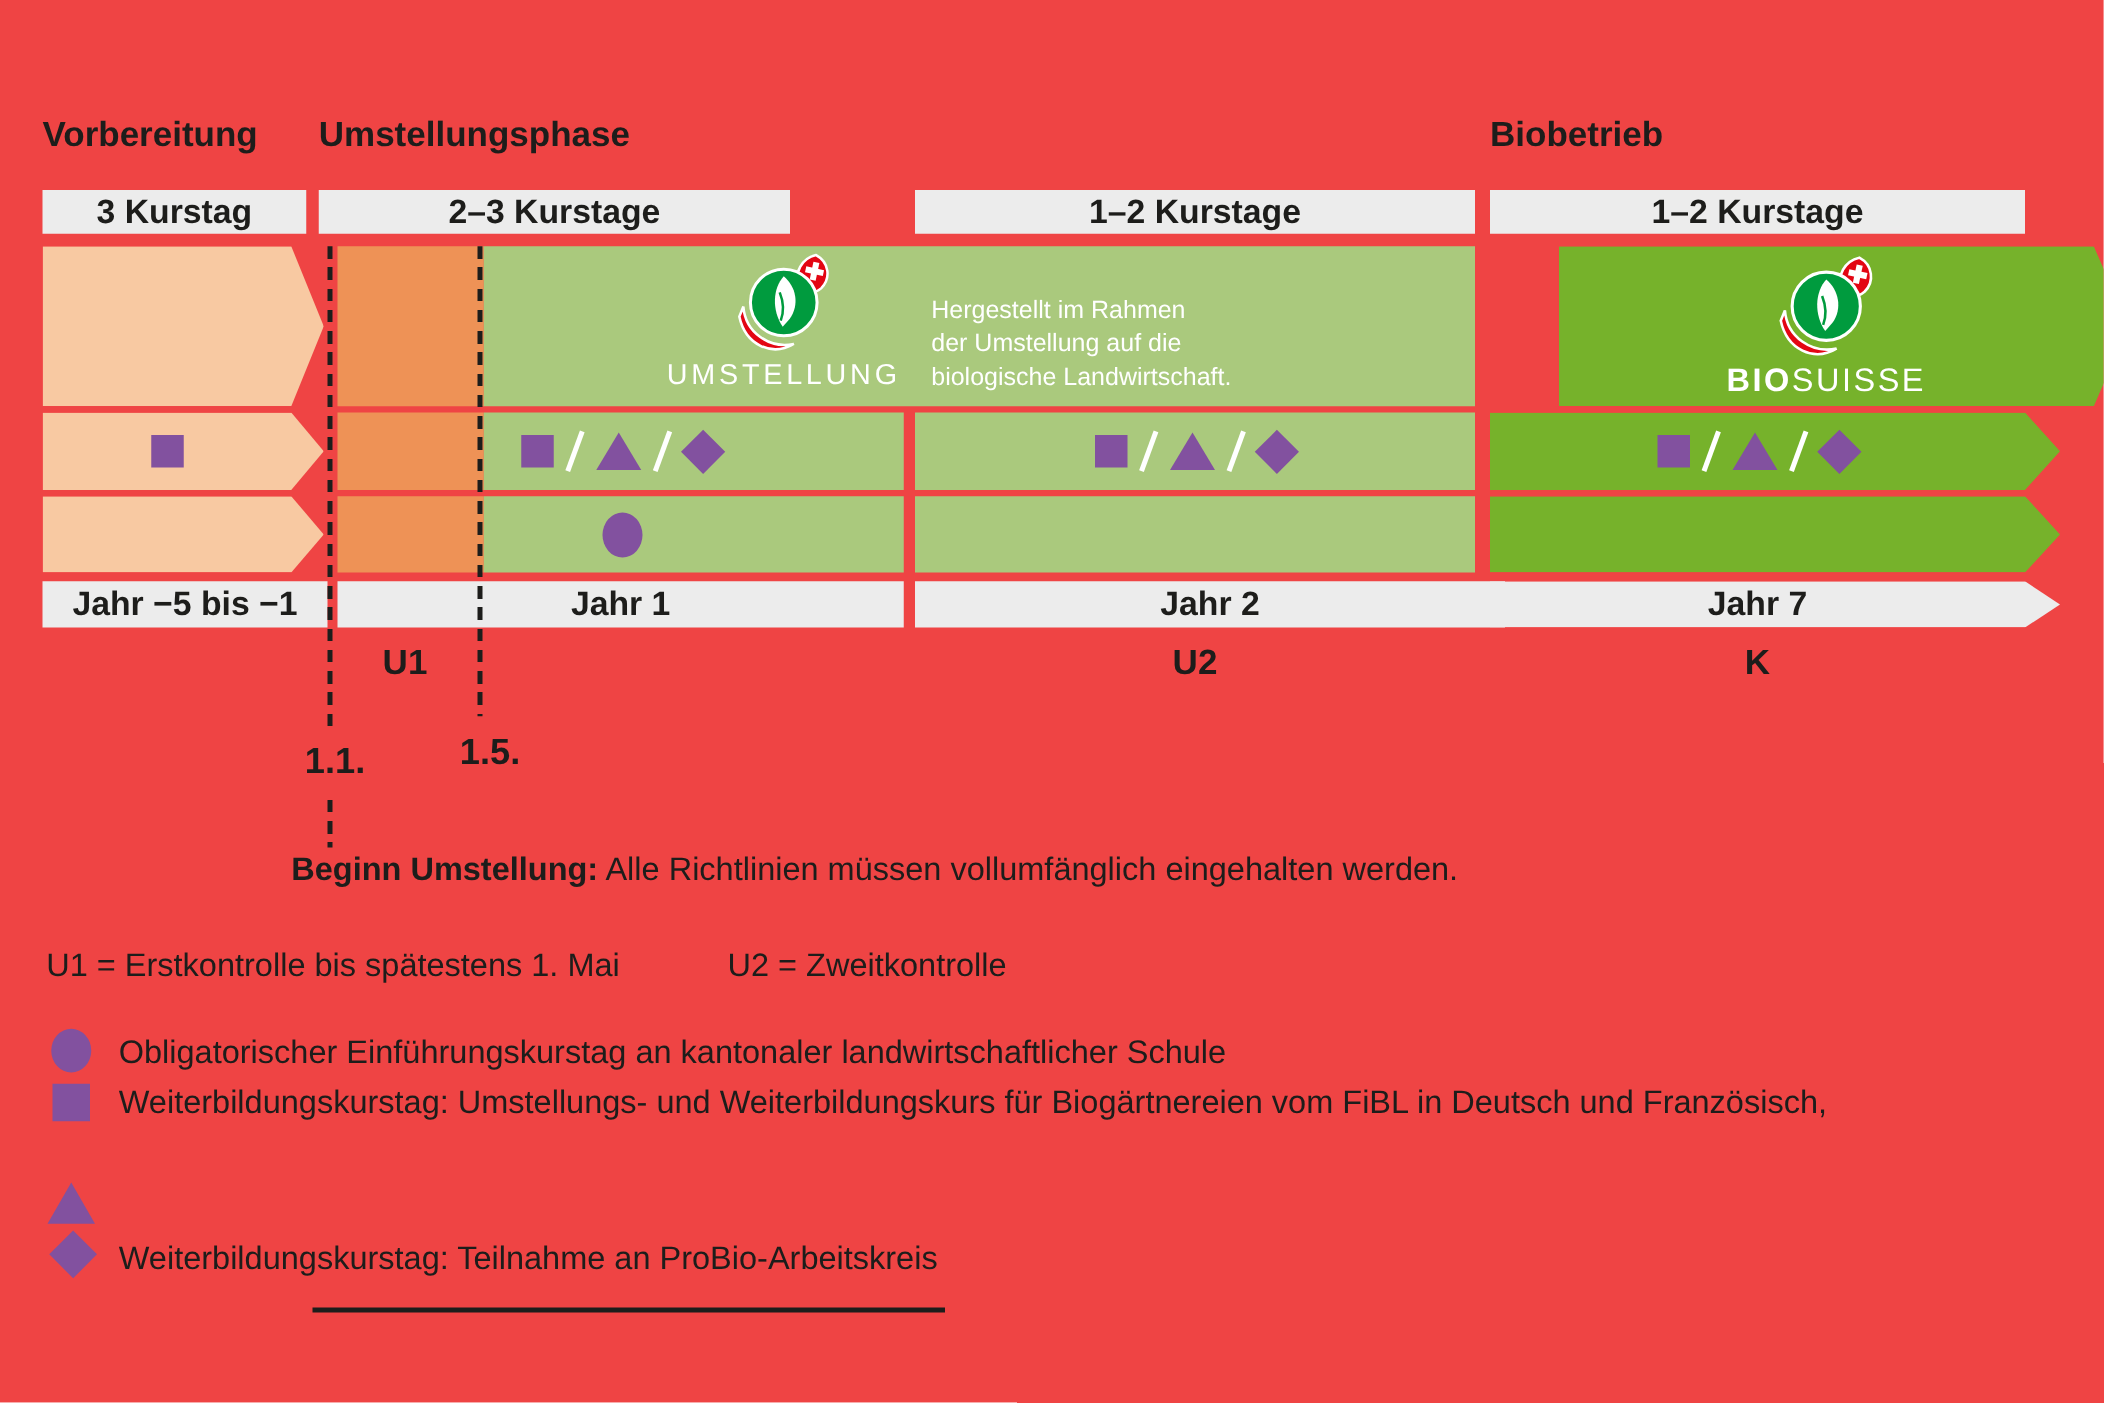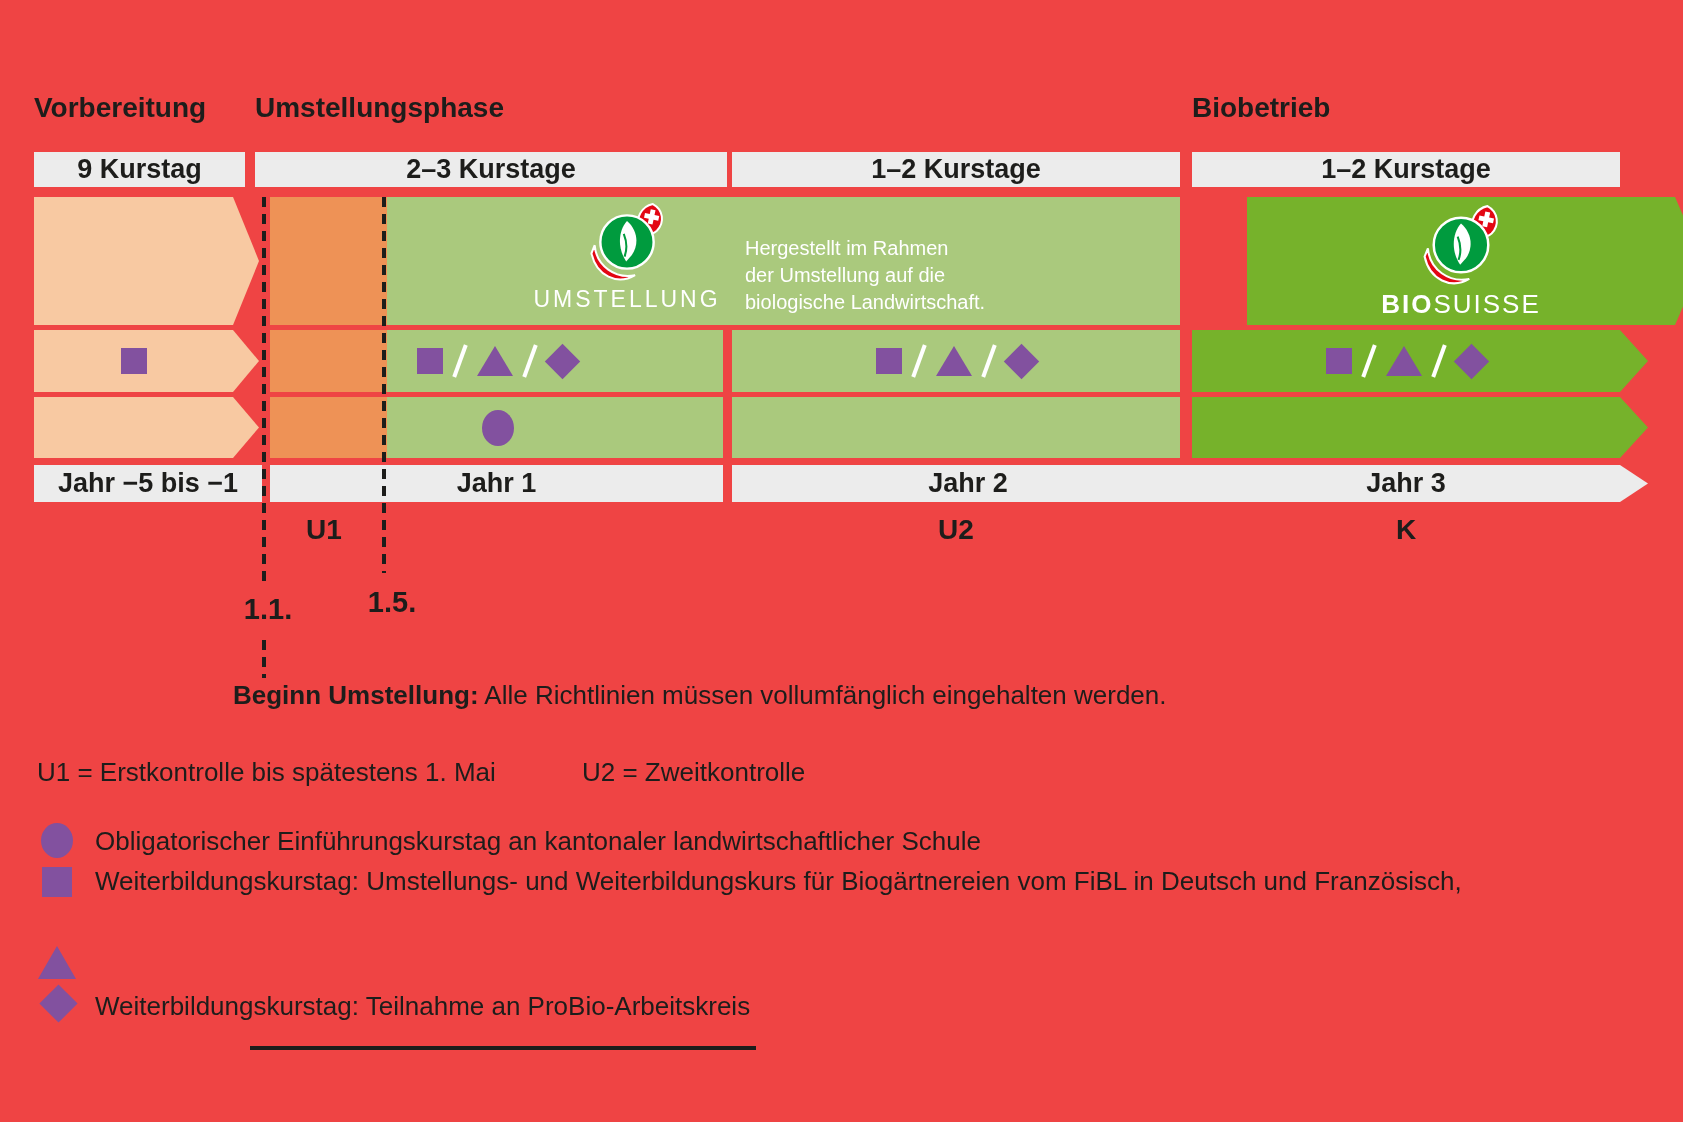--- a/index.html
+++ b/index.html
@@ -47,22 +47,22 @@
 </style>
 </head>
 <body>
 
 <div class="canvas">
 
   <div class="abs phase-title" style="left:34px;top:92px;">Vorbereitung</div>
   <div class="abs phase-title" style="left:255px;top:92px;">Umstellungsphase</div>
   <div class="abs phase-title" style="left:1192px;top:92px;">Biobetrieb</div>
 
-  <div class="abs hdr" style="left:34px;top:152px;width:211px;">9 Kurstag</div>
-  <div class="abs hdr" style="left:255px;top:152px;width:472px;">2–3 Kurstage</div>
+  <div class="abs hdr" style="left:34px;top:152px;width:211px;">3 Kurstag</div>
+  <div class="abs hdr" style="left:255px;top:152px;width:377px;">2–3 Kurstage</div>
   <div class="abs hdr" style="left:732px;top:152px;width:448px;">1–2 Kurstage</div>
   <div class="abs hdr" style="left:1192px;top:152px;width:428px;">1–2 Kurstage</div>
 
   <div class="abs band peach tip26" style="left:34px;top:197px;width:225px;height:128px;"></div>
   <div class="abs band orange" style="left:270px;top:197px;width:117px;height:128px;"></div>
   <div class="abs lgreen" style="left:387px;top:197px;width:793px;height:128px;">
     <div class="abs logo-block" style="left:150px;top:3px;width:180px;">
       <svg width="84" height="84" viewBox="0 0 104 104">
         <path d="M66 38 C62 22 70 8 84 5 C97 12 99 28 89 38 C82 44 72 44 66 38 Z" fill="var(--logo-red)" stroke="#fff" stroke-width="2.5"></path>
         <g transform="rotate(12 82.5 21)" fill="#fff">
@@ -135,21 +135,21 @@
   <div class="abs band orange" style="left:270px;top:397px;width:117px;height:61px;"></div>
   <div class="abs band lgreen" style="left:387px;top:397px;width:336px;height:61px;padding-right:115px;box-sizing:border-box;">
     <div class="circ"></div>
   </div>
   <div class="abs band lgreen" style="left:732px;top:397px;width:448px;height:61px;"></div>
   <div class="abs band dgreen tip28" style="left:1192px;top:397px;width:456px;height:61px;"></div>
 
   <div class="abs grayband" style="left:34px;top:465px;width:228px;height:37px;">Jahr −5 bis −1</div>
   <div class="abs grayband" style="left:270px;top:465px;width:453px;height:37px;">Jahr 1</div>
   <div class="abs grayband" style="left:732px;top:465px;width:472px;height:37px;">Jahr 2</div>
-  <div class="abs grayband tip28" style="left:1192px;top:465px;width:456px;height:37px;padding-right:28px;box-sizing:border-box;">Jahr 3</div>
+  <div class="abs grayband tip28" style="left:1192px;top:465px;width:456px;height:37px;padding-right:28px;box-sizing:border-box;">Jahr 7</div>
 
   <div class="abs vdash" style="left:262px;top:197px;height:388px;"></div>
   <div class="abs vdash" style="left:262px;top:640px;height:38px;"></div>
   <div class="abs vdash" style="left:382px;top:197px;height:376px;"></div>
 
   <div class="abs ulabel" style="left:254px;top:514px;width:140px;">U1</div>
   <div class="abs ulabel" style="left:732px;top:514px;width:448px;">U2</div>
   <div class="abs ulabel" style="left:1192px;top:514px;width:428px;">K</div>
 
   <div class="abs datelabel" style="left:224px;top:593px;width:88px;">1.1.</div>

